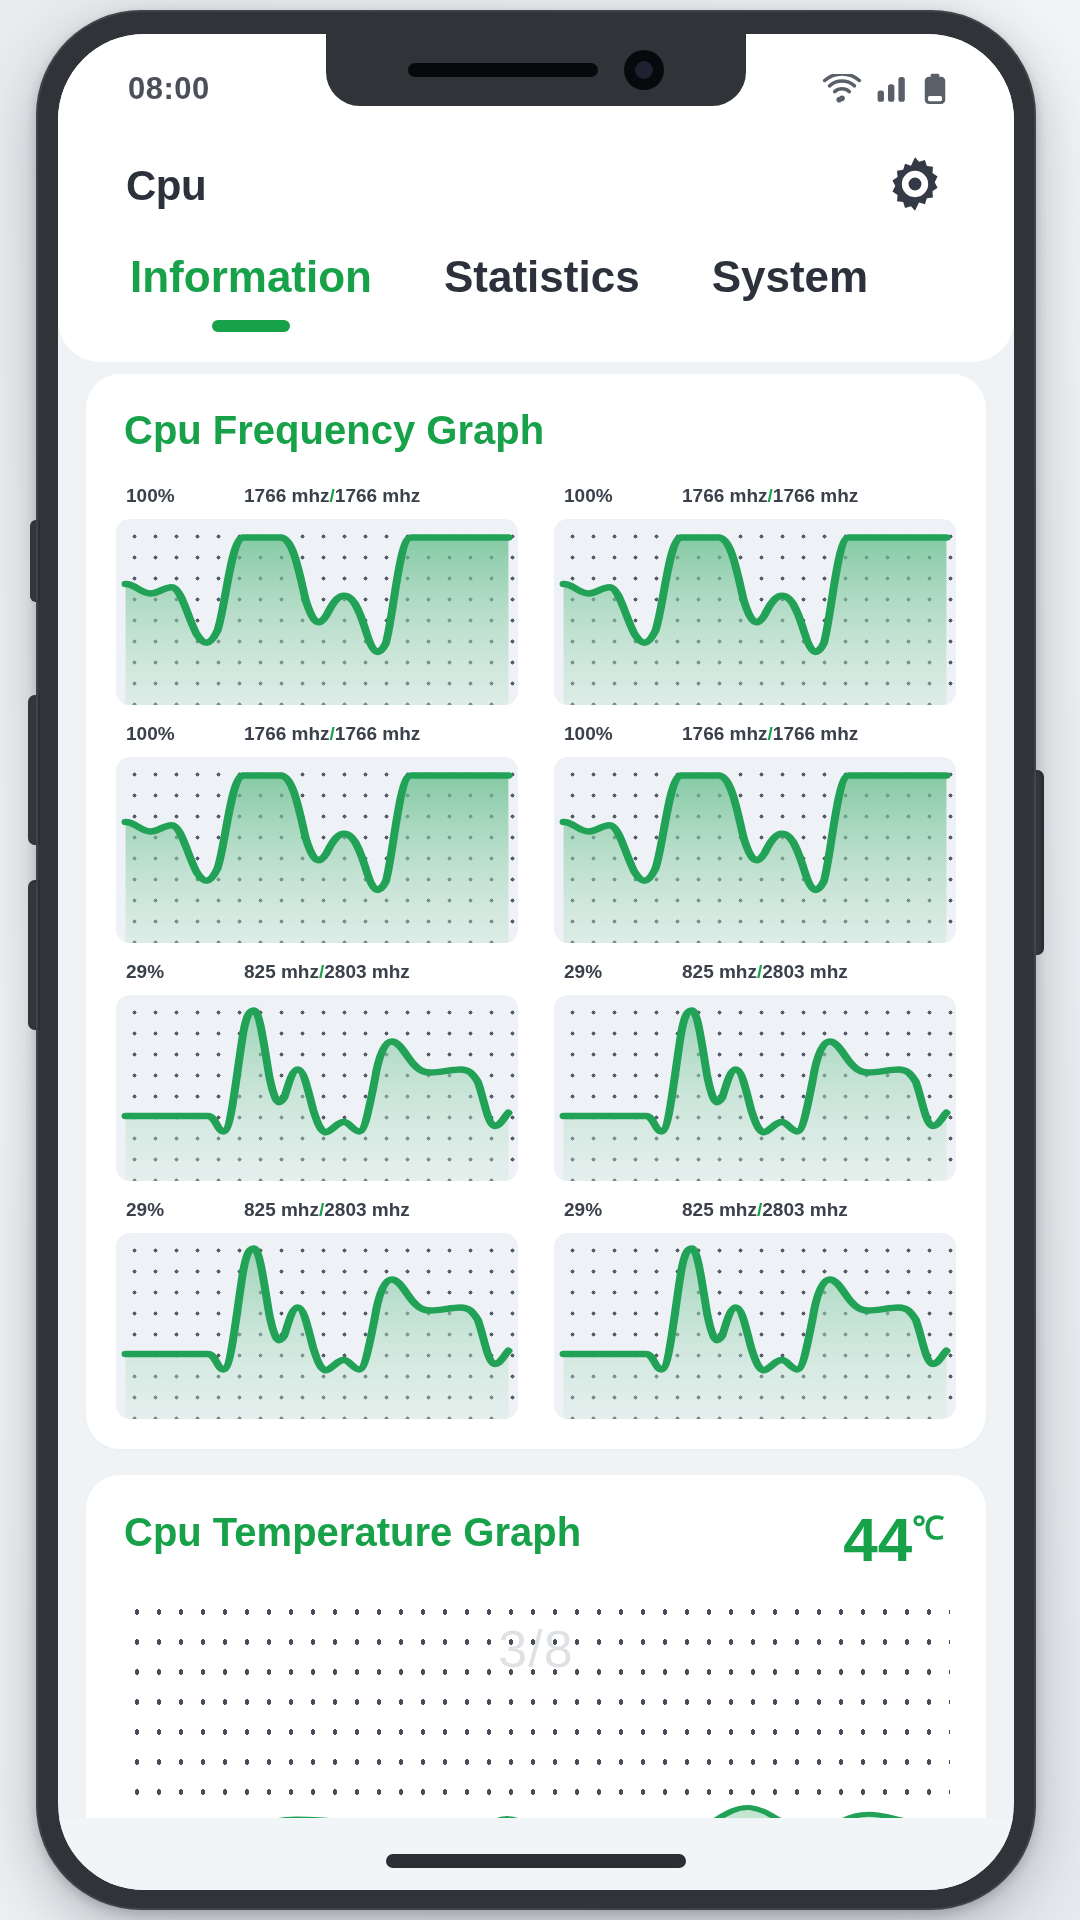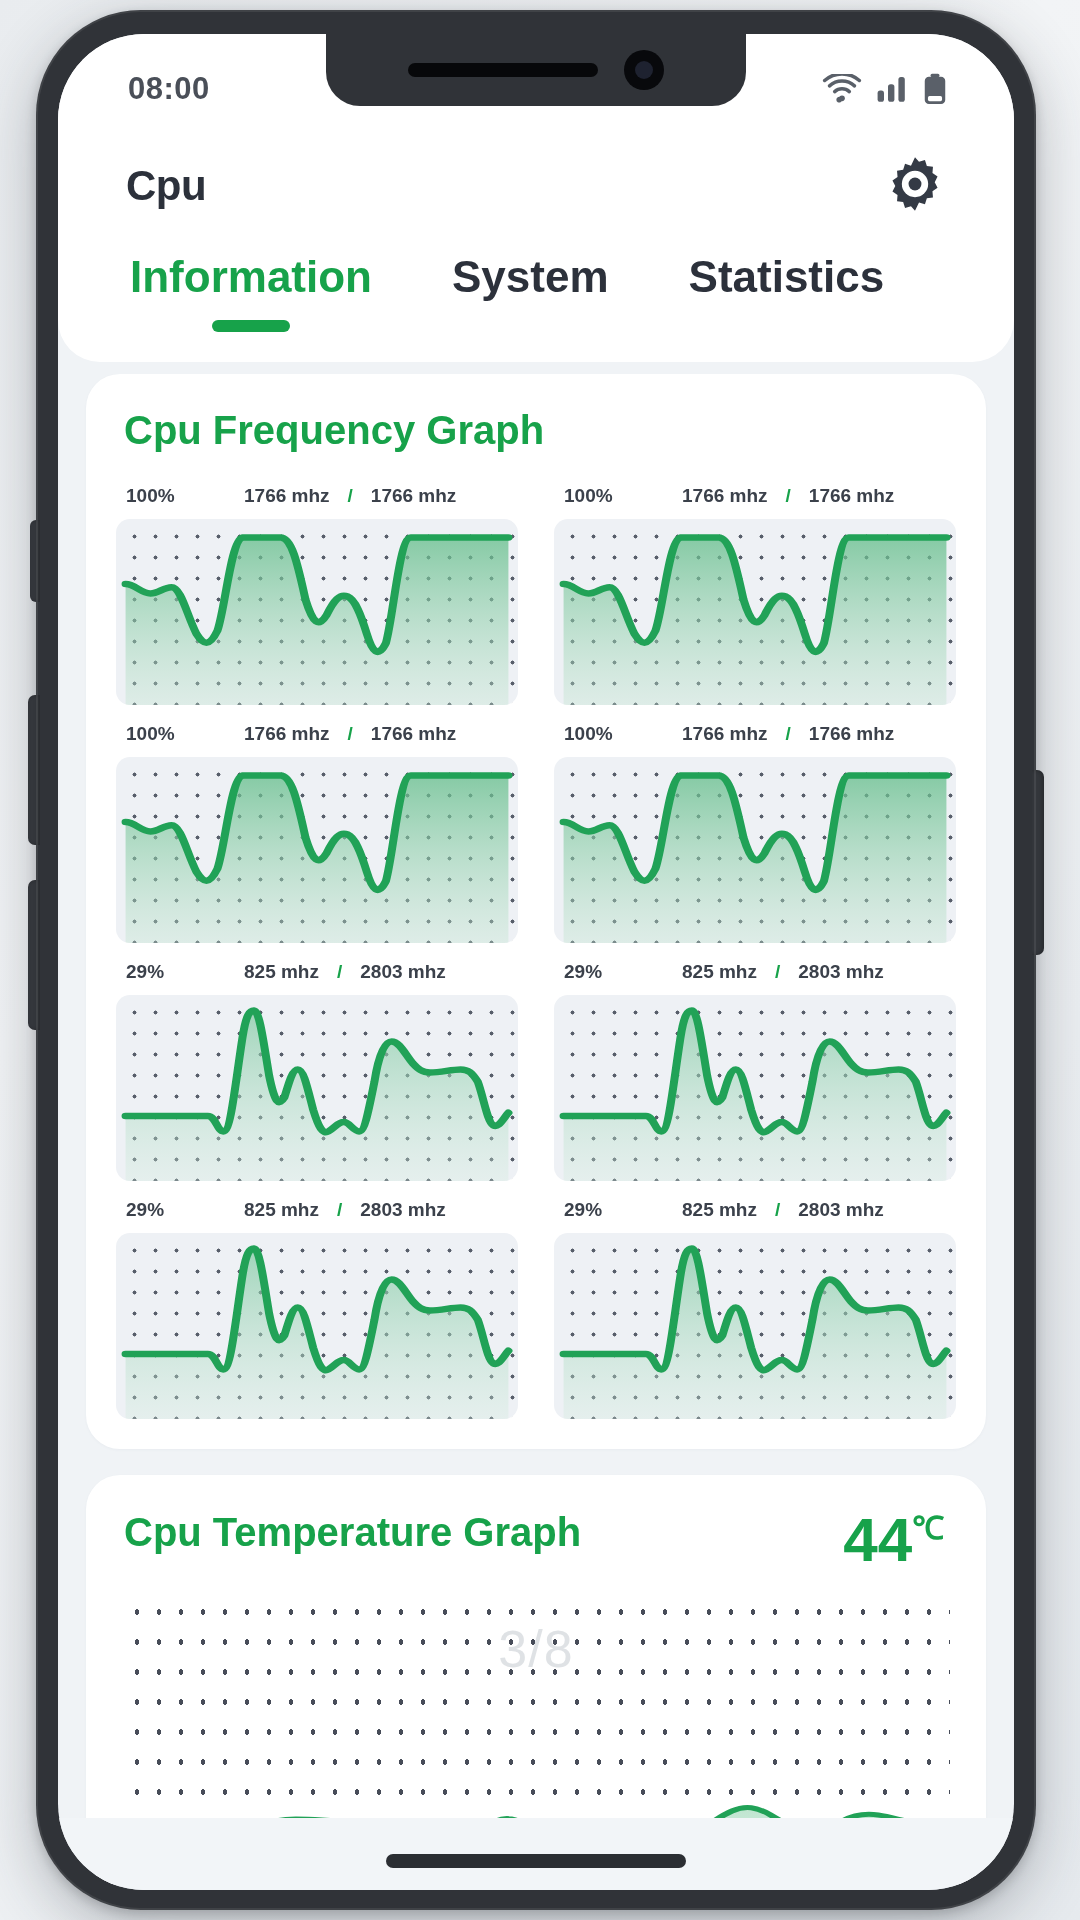--- a/index.html
+++ b/index.html
@@ -91,21 +91,21 @@
     z-index: 20;
   }
   .apptitle-row {
     display: flex; align-items: center; justify-content: space-between;
     padding: 0 62px 0 68px;
     height: 96px;
   }
   .apptitle { font-size: 42px; font-weight: 700; color: #2c313b; letter-spacing: -0.5px; }
   .gear-btn { width: 74px; height: 74px; display: flex; align-items: center; justify-content: center; cursor: pointer; }
 
-  .tabs { display: flex; align-items: flex-start; padding: 18px 0 0 72px; gap: 8px; }
+  .tabs { display: flex; align-items: flex-start; padding: 18px 0 0 72px; gap: 0; }
   .tab { position: relative; padding: 0 34px 0 0; margin-right: 38px; cursor: pointer; }
   .tab:last-child { margin-right: 0; }
   .tab-label { font-size: 44px; font-weight: 700; color: #2c313b; white-space: nowrap; }
   .tab.active .tab-label { color: #17a24a; }
   .tab-underline {
     margin: 18px auto 0 auto;
     width: 78px; height: 12px;
     border-radius: 7px;
     background: #17a24a;
   }
@@ -144,21 +144,21 @@
   .core-block { padding: 0 4px; }
   .core-label-row {
     display: flex; align-items: baseline;
     gap: 26px;
     padding: 14px 8px 12px 10px;
     font-size: 19px; font-weight: 700;
     color: #3b414b;
     white-space: nowrap;
   }
   .core-pct { min-width: 92px; }
-  .core-freq { display: flex; align-items: baseline; gap: 18px; }
+  .core-freq { display: flex; align-items: baseline; gap: 0; }
   .freq-sep { color: #17a24a; font-weight: 700; }
 
   .spark {
     position: relative;
     width: 100%;
     height: 186px;
     background: #eef1f5;
     border-radius: 14px;
     overflow: hidden;
   }
@@ -283,25 +283,25 @@
           </span>
         </div>
       </div>
 
       <div class="tabs">
         <div class="tab active">
           <div class="tab-label">Information</div>
           <div class="tab-underline"></div>
         </div>
         <div class="tab">
+          <div class="tab-label">Statistics</div>
+          <div class="tab-underline"></div>
+        </div>
+        <div class="tab">
           <div class="tab-label">System</div>
-          <div class="tab-underline"></div>
-        </div>
-        <div class="tab">
-          <div class="tab-label">Statistics</div>
           <div class="tab-underline"></div>
         </div>
       </div>
     </div>
 
     <div class="content">
 
       <div class="card">
         <div class="card-title">Cpu Frequency Graph</div>
 

